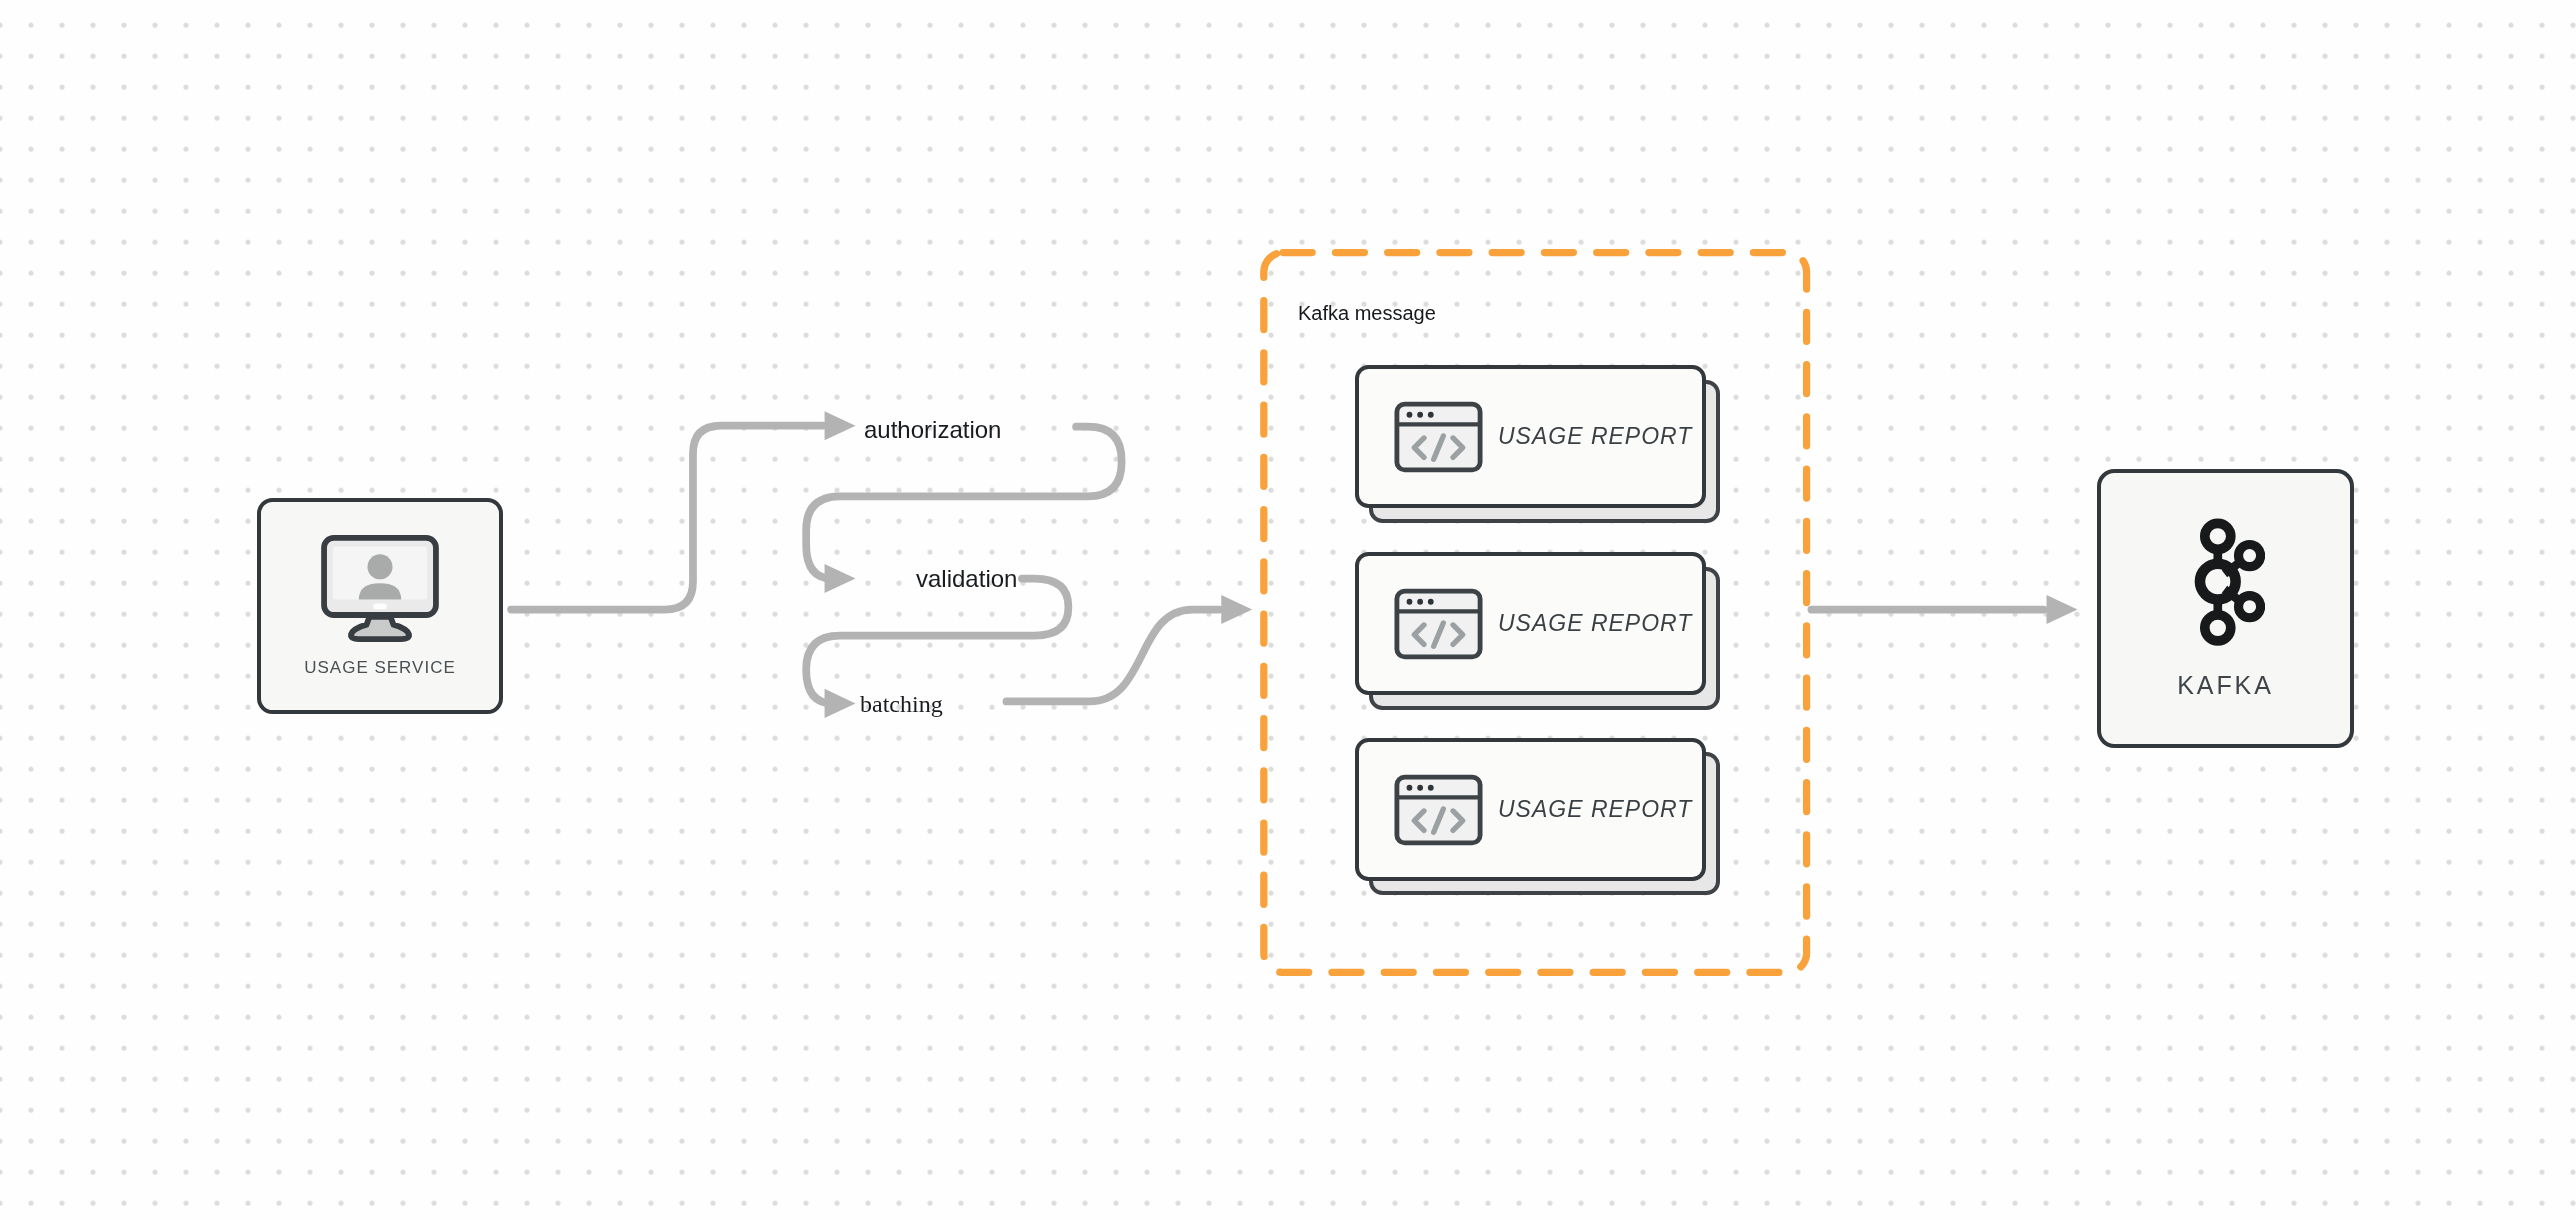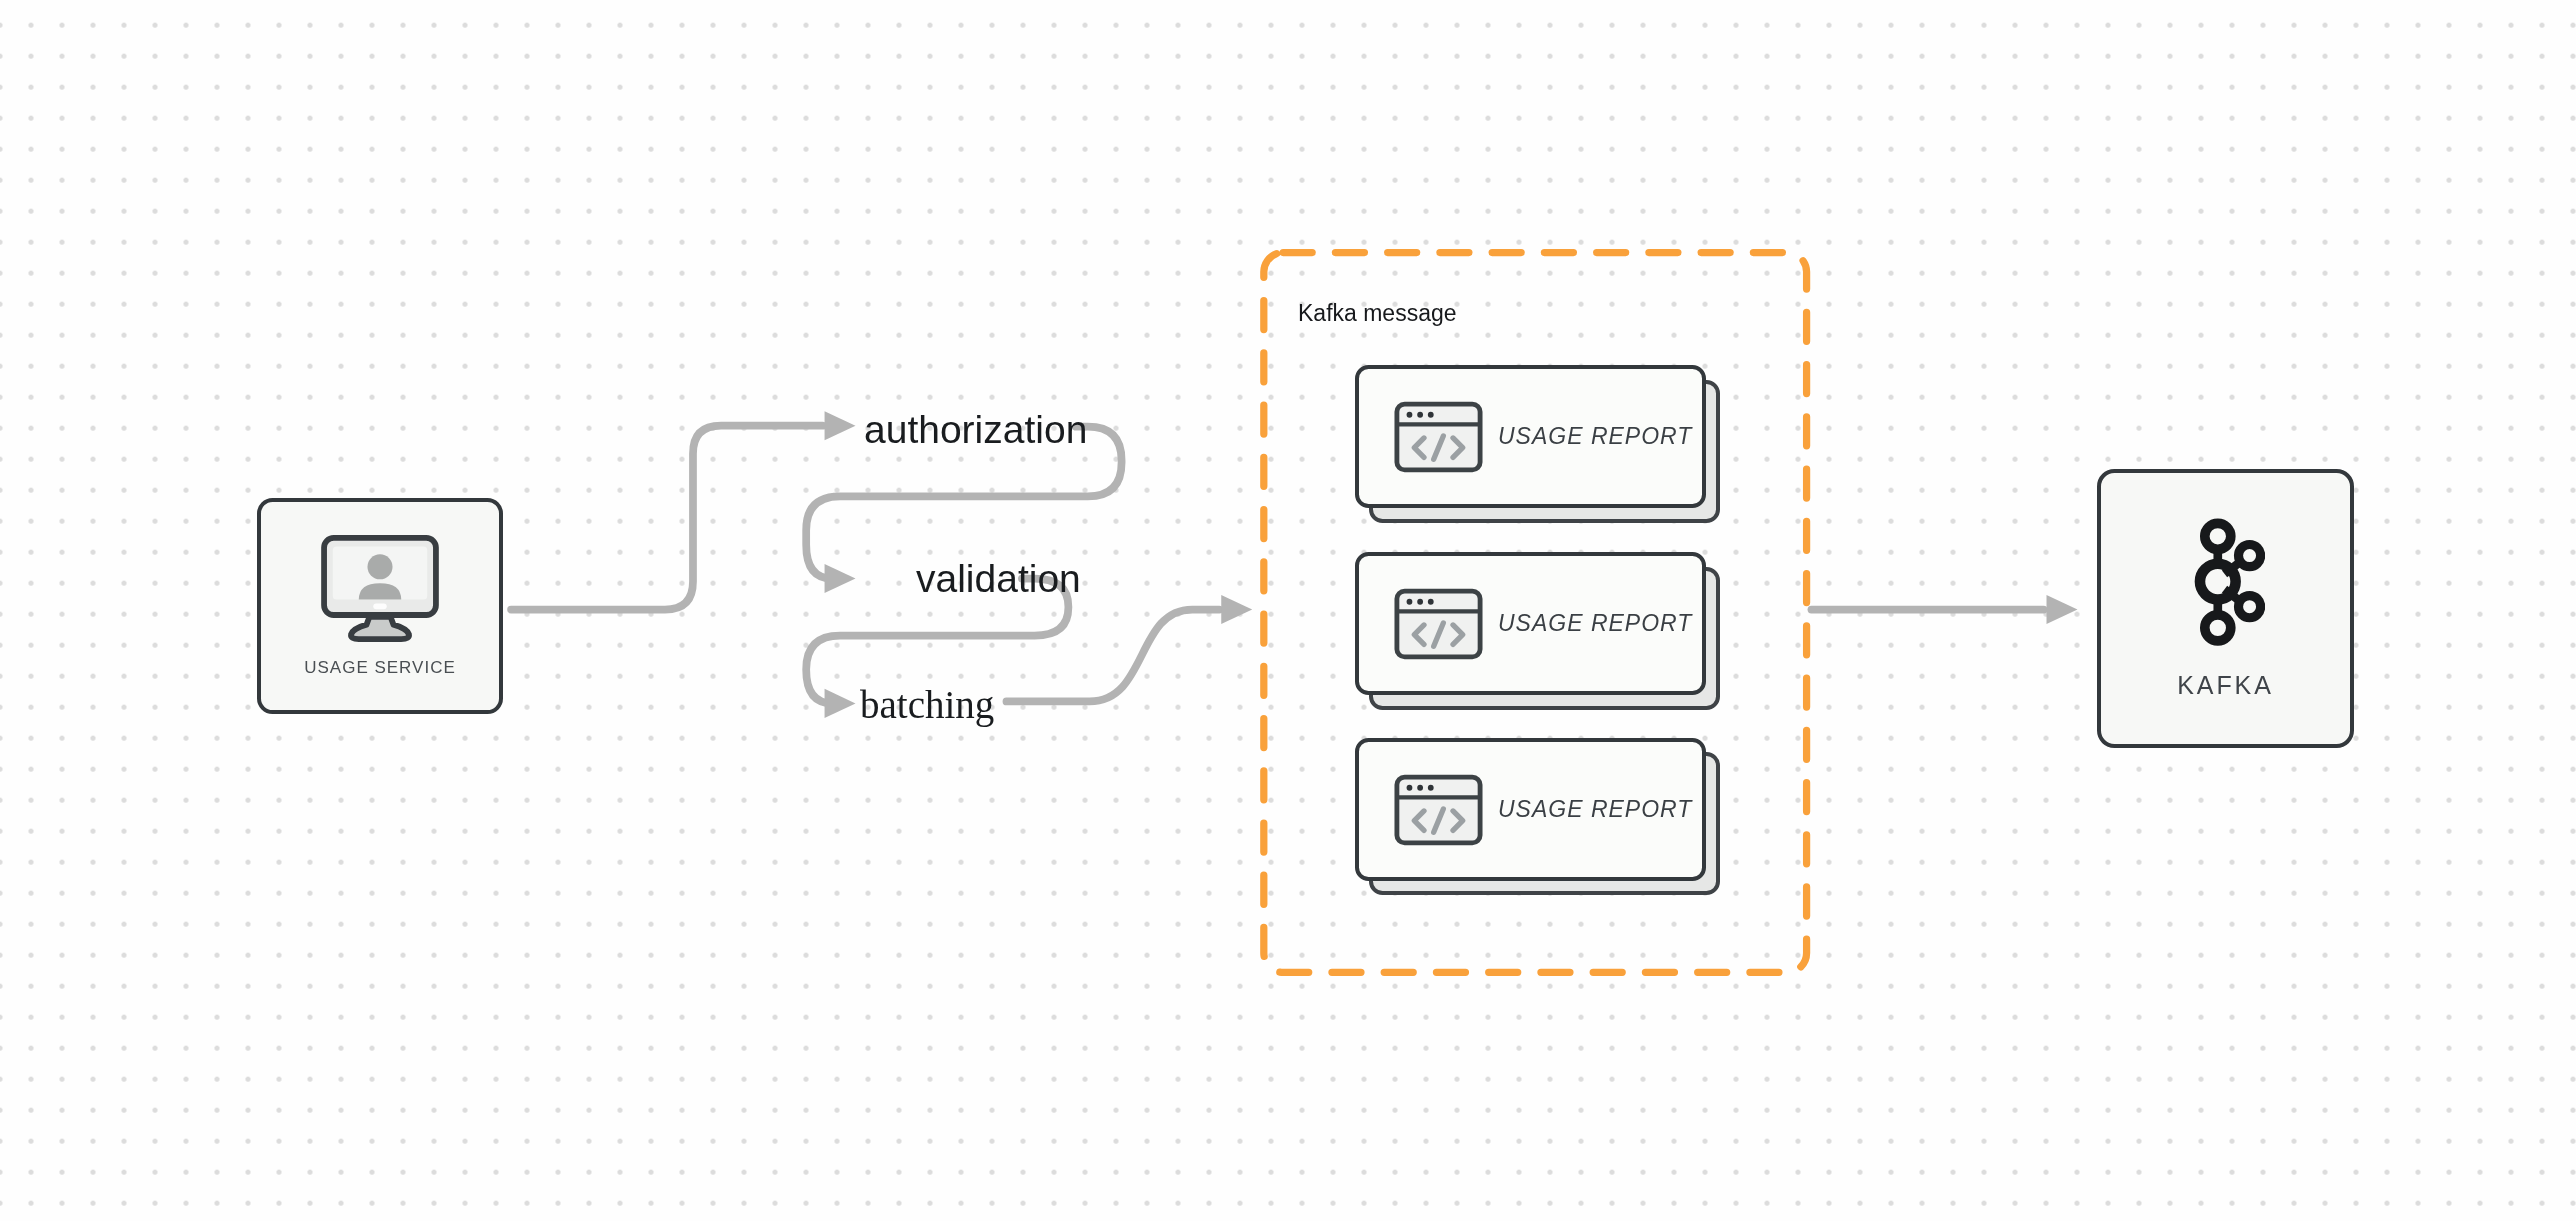--- a/index.html
+++ b/index.html
@@ -27,27 +27,27 @@
     margin-top:15.5px; font-size:17px; letter-spacing:1px;
     color:#4A4F53; white-space:nowrap;
   }
   .kafka-node-label {
     margin-top:19.4px; font-size:25px; letter-spacing:2.9px;
     color:#3F4449; white-space:nowrap;
   }
 
   .flow-label {
     position:absolute; transform:translateY(-50%);
-    font-size:39px; font-weight:500; color:#191C1F; white-space:nowrap;text-align:right;
+    font-size:24px; font-weight:500; color:#191C1F; white-space:nowrap;text-align:right;
   }
 
   .kafka-group { position:absolute; left:1264px; top:253px; width:543px; height:720px; }
   .kafka-group-title {
     position:absolute; left:34px; top:60px; transform:translateY(-50%);
-    font-size:23px; font-weight:500; color:#17191C; white-space:nowrap;
+    font-size:20px; font-weight:500; color:#17191C; white-space:nowrap;
   }
 
   .report-card-shadow {
     position:absolute; width:351px; height:143px; box-sizing:border-box;
     background:#E6E7E6; border:4.4px solid #3F4347; border-radius:13.5px;
   }
   .report-card {
     position:absolute; width:351px; height:143px; box-sizing:border-box;
     background:#FBFCFA; border:4.4px solid #33383C; border-radius:13.5px;
     display:flex; align-items:center; padding-left:35px; gap:15px;

